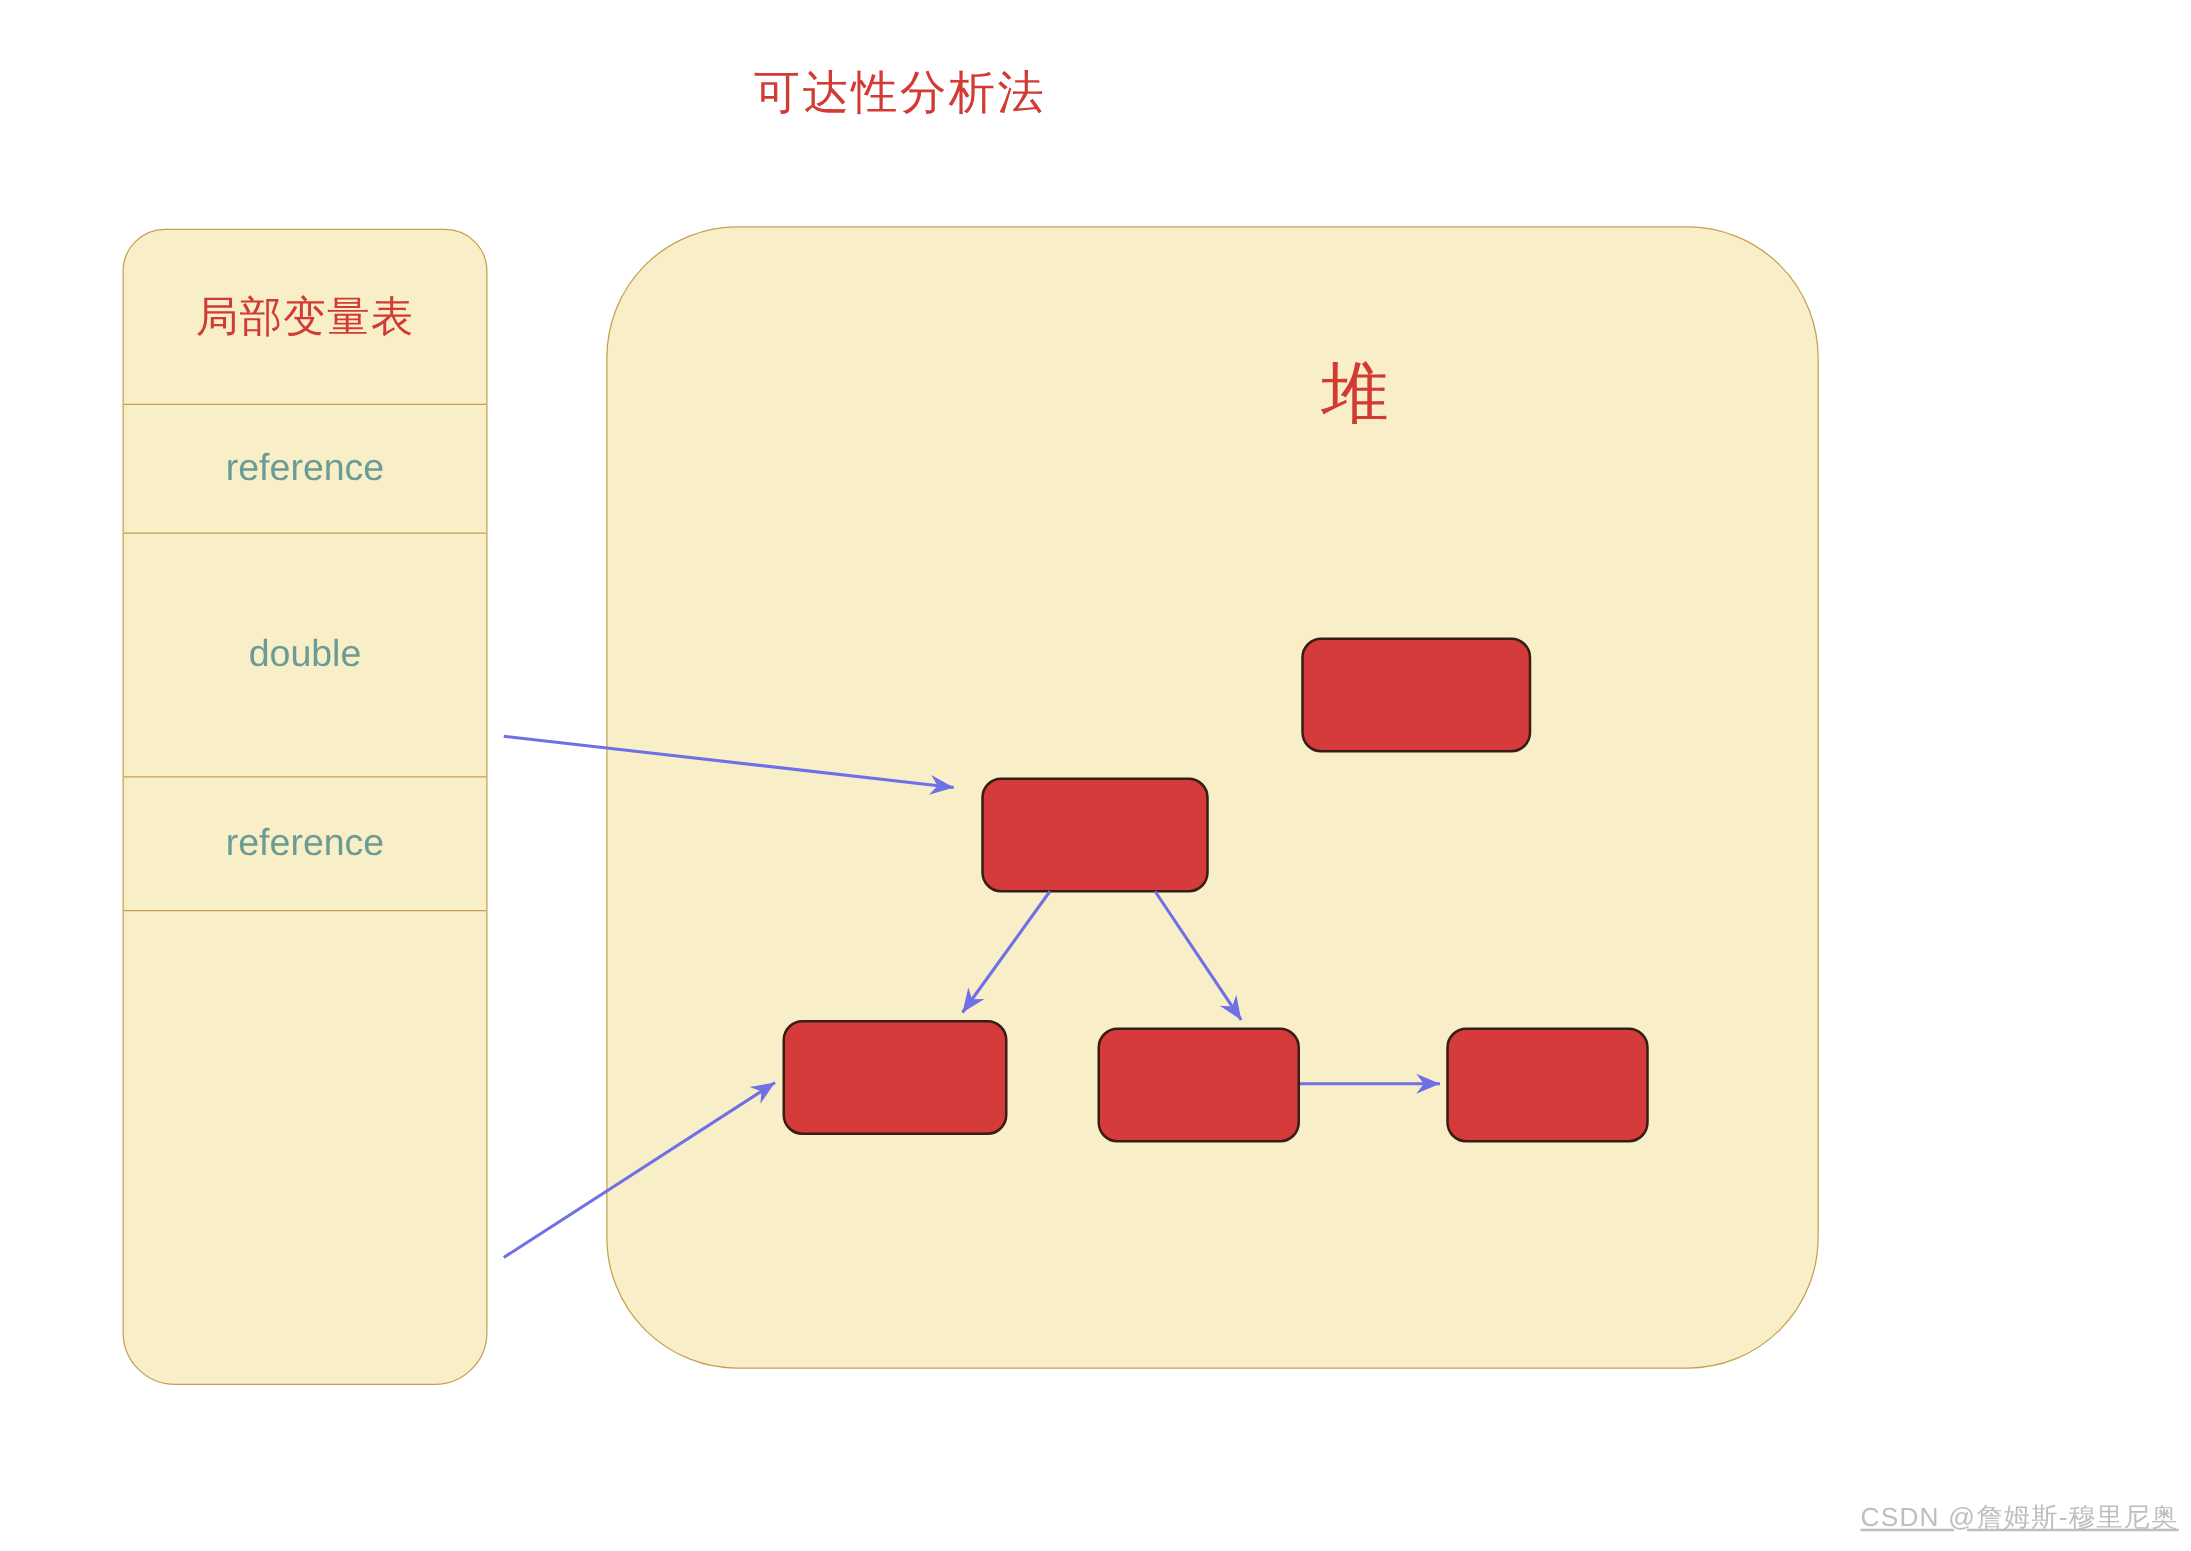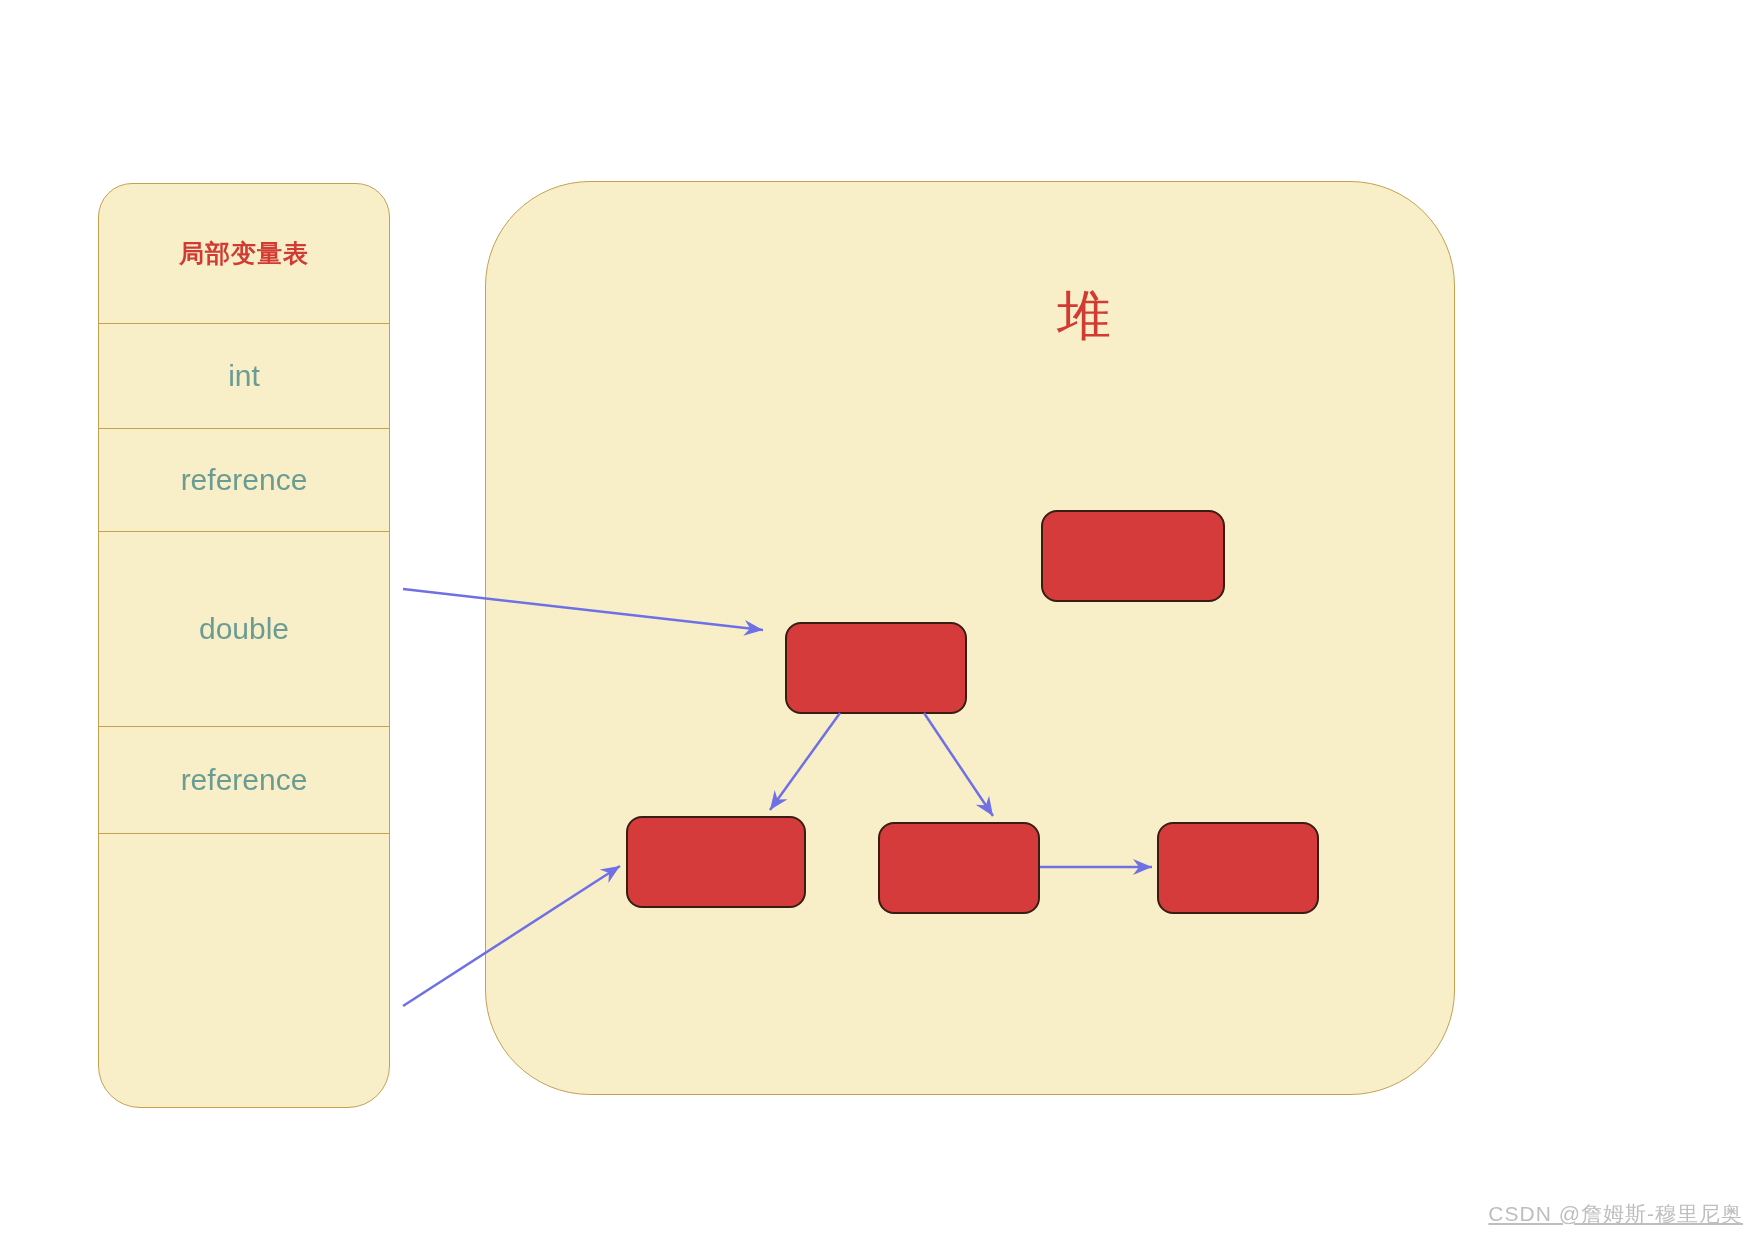--- a/index.html
+++ b/index.html
@@ -28,23 +28,22 @@
   }
   .lvt-row{
     display:flex;align-items:center;justify-content:center;
     border-top:1px solid var(--panel_border,#c5a051);
     box-sizing:border-box;
     font-size:30px;color:var(--type_text,#6b9c93);
     flex:0 0 auto;
   }
   .lvt-header{
     border-top:none;
-    font-size:25px;color:var(--title_text,#d23b33);
+    font-size:34px;color:var(--title_text,#d23b33);
     letter-spacing:1px;
-    font-weight:bold;
   }
   .lvt-filler{flex:1 1 auto;}
   
   .heap{
     position:absolute;left:485px;top:181px;width:970px;height:914px;
     background:var(--panel_fill,#f8efc9);
     border:1.5px solid var(--panel_border,#c5a051);
     border-radius:105px;
     box-sizing:border-box;
   }
@@ -73,24 +72,24 @@
     font-size:21px;color:var(--watermark_text,#bebebe);
     letter-spacing:1px;
     text-decoration:underline;
   }
 </style>
 </head>
 <body>
 
 <div class="canvas">
 
+  <div class="title">可达性分析法</div>
 
   <div class="lvt">
     <div class="lvt-row lvt-header" style="height:139px">局部变量表</div>
-    <div class="lvt-row" style="height:105px">int</div>
     <div class="lvt-row" style="height:103px">reference</div>
     <div class="lvt-row" style="height:195px">double</div>
     <div class="lvt-row" style="height:107px">reference</div>
     <div class="lvt-row lvt-filler"></div>
   </div>
 
   <div class="heap">
     <div class="heap-label">堆</div>
   </div>
 

